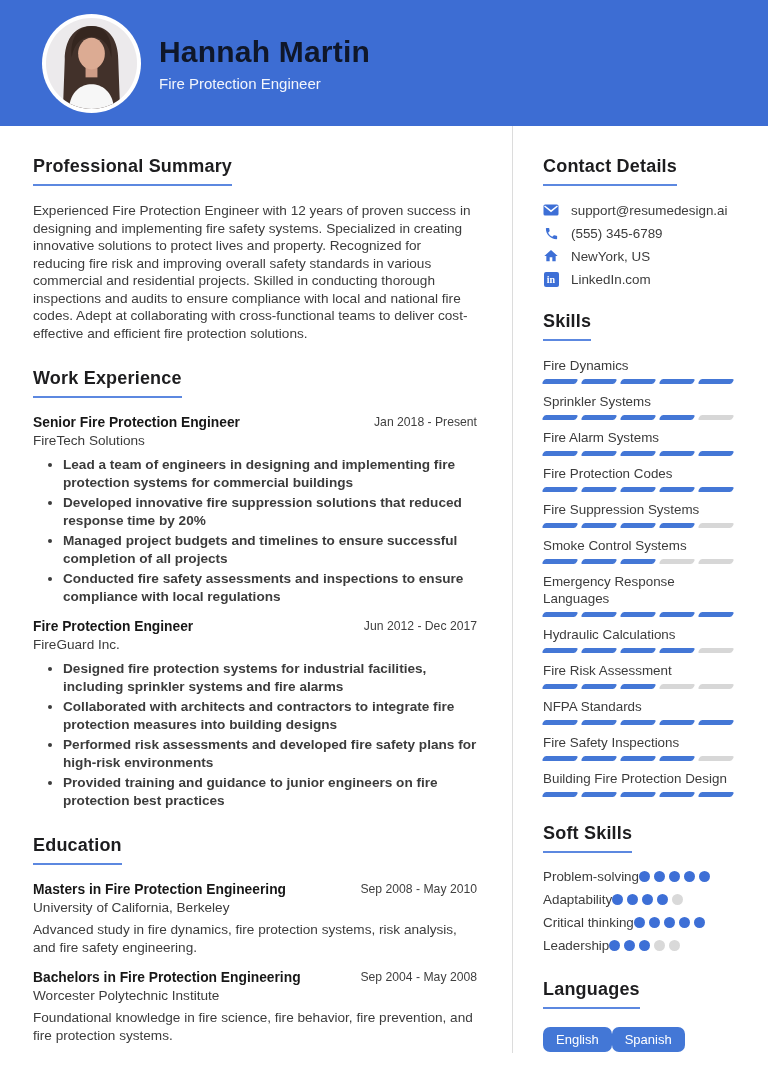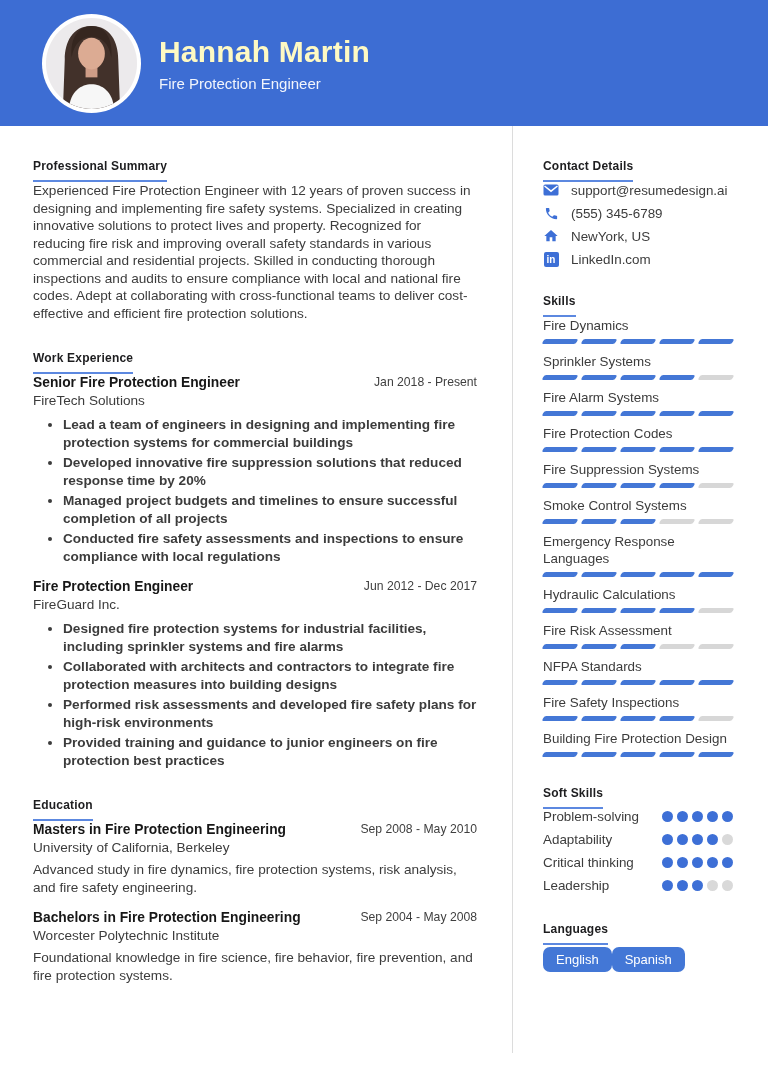--- a/index.html
+++ b/index.html
@@ -9,62 +9,62 @@
     font-family:"Liberation Sans", sans-serif; color:#3d3d3d;
     position:relative;
   }
   
   .header {
     height:126px; background:#3d6dd3; display:flex; align-items:center;
     padding-left:42px;
   }
   .avatar { width:99px; height:99px; flex:0 0 auto; }
   .name-block { margin-left:18px; }
-  .name { color:#fef9c3; font-size:30px; font-weight:700; letter-spacing:.2px; line-height:1.1; }
+  .name { color:#0f172a; font-size:30px; font-weight:700; letter-spacing:.2px; line-height:1.1; }
   .job-title { color:#f2f5fc; font-size:15px; font-weight:500; margin-top:7px; }
   
   .content { display:flex; height:927px; }
   .col-left { width:444px; margin-left:33px; padding-top:30px; }
   .col-right {
     width:224px; margin-left:35px; padding-top:30px;
     border-left:1px solid #dcdcdc; padding-left:30px;
   }
   
   .section { margin-bottom:26px; }
   .section-heading {
-    display:inline-block; font-size:12px; font-weight:700; color:#1d1d1f;
-    padding-bottom:7px; border-bottom:2px solid #5c88e0; margin-bottom:0;
+    display:inline-block; font-size:18px; font-weight:700; color:#1d1d1f;
+    padding-bottom:7px; border-bottom:2px solid #5c88e0; margin-bottom:16px;
     letter-spacing:.2px;
   }
   .summary-text { font-size:13.6px; line-height:17.5px; color:#3c3c3c; }
   
   .entry { margin-bottom:13px; }
   .entry-head { display:flex; justify-content:space-between; align-items:flex-start; }
   .entry-title { font-size:13.8px; font-weight:700; color:#171717; line-height:17px; }
   .entry-date { font-size:12.2px; color:#3f3f3f; white-space:nowrap; padding-top:1px; }
   .entry-sub { font-size:13.6px; color:#3c3c3c; line-height:17px; margin-top:1px; }
   ul.bullets { margin:7px 0 4px 0; padding-left:30px; }
   ul.bullets li { font-size:13.6px; line-height:17.5px; color:#3c3c3c; margin-bottom:3px;font-weight:bold; }
   .entry-desc { font-size:13.6px; line-height:17.5px; color:#3c3c3c; margin-top:5px; }
   
   .contact-row { display:flex; align-items:center; margin-bottom:7px; height:16px; }
   .contact-row .cicon { width:16px; height:16px; flex:0 0 auto; display:flex; align-items:center; justify-content:center; }
   .contact-row .ctext { font-size:13.4px; color:#3c3c3c; margin-left:12px; }
   .li-badge {
     width:15px; height:15px; background:#3d6fd6; border-radius:2px; color:#fff;
-    font-size:10px; font-weight:700; display:flex; align-items:center; justify-content:center;
+    font-size:10px; font-weight:700; display:flex; align-items:center; justify-content:center;font-family:Liberation Serif, serif;
   }
   
   .skill-row { margin-bottom:9px; }
   .skill-name { font-size:13.4px; color:#3c3c3c; line-height:17px; margin-bottom:5px; }
   .segbar { display:flex; gap:5px; width:190px; }
   .seg { flex:1; height:5px; border-radius:2px; background:#d7d7d7; transform:skewX(-28deg); }
   .seg.fill { background:#4477d6; }
   
-  .soft-row { display:flex; justify-content:space-between; align-items:center; margin-bottom:8px; width:190px; }
+  .soft-row { display:flex; align-items:center; margin-bottom:8px; width:190px; }
   .soft-name { font-size:13.4px; color:#3c3c3c; }
   .dots { display:flex; gap:4px; }
   .dot { width:11px; height:11px; border-radius:50%; background:#d9d9d9; }
   .dot.fill { background:#3d6fd6; }
   
   .pill-row { display:flex; margin-top:2px; }
   .pill {
     background:#4377d6; color:#fff; font-size:13px; font-weight:500;
     padding:5px 13px; border-radius:7px;
   }

